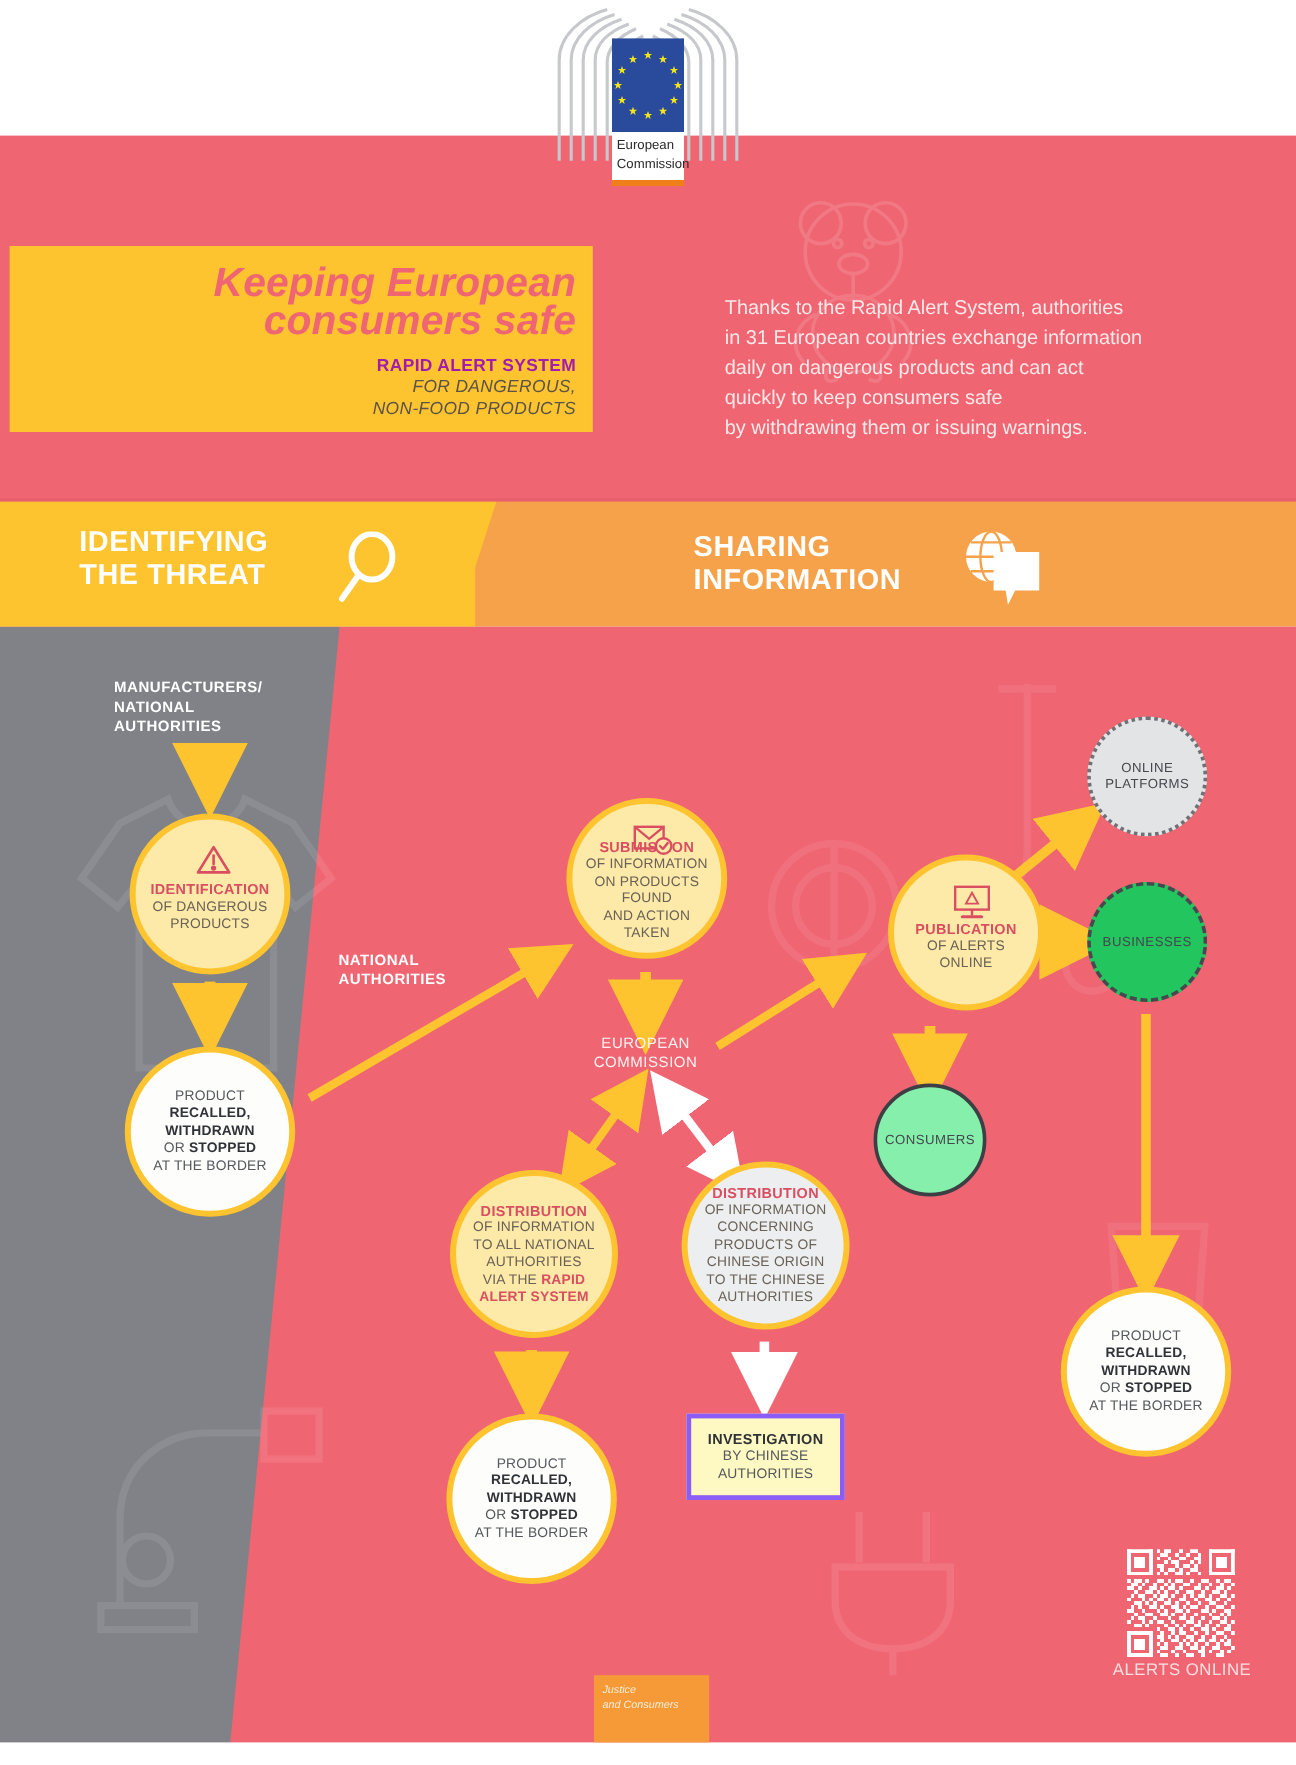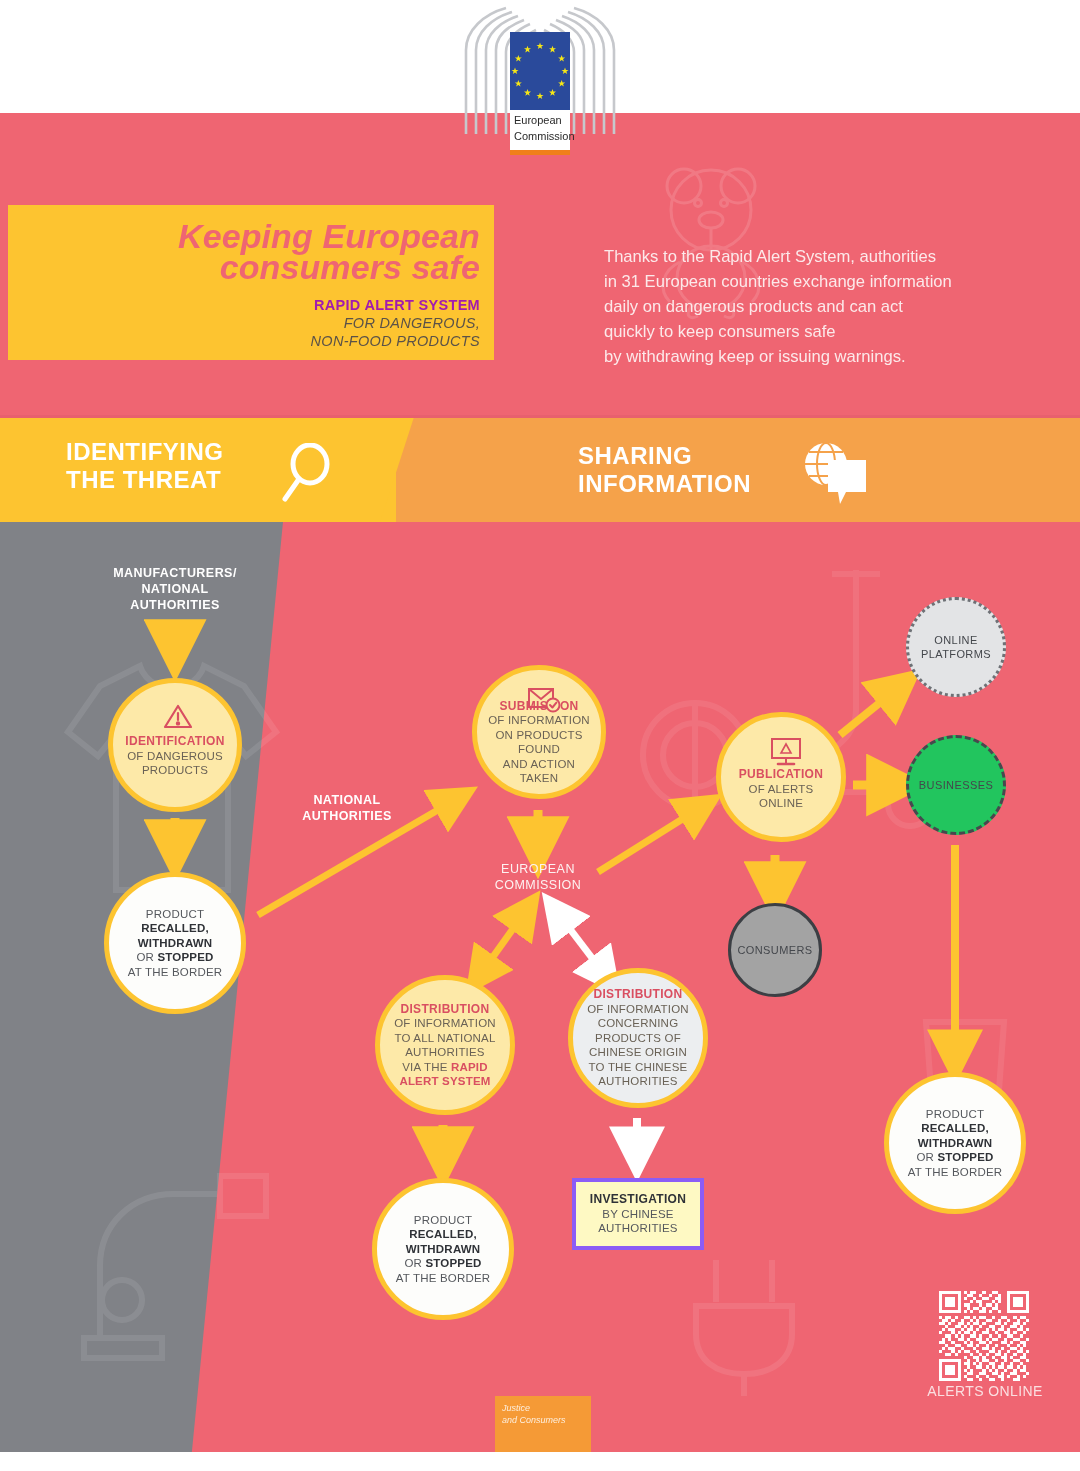--- a/index.html
+++ b/index.html
@@ -42,32 +42,32 @@
   .hdr-icon{position:absolute;z-index:5;}
 
   
   .node{position:absolute;box-sizing:border-box;display:flex;align-items:center;justify-content:center;
         text-align:center;z-index:5;}
   .circ{border-radius:50%;}
   .c-yellow{background:#fde9a8;border:5px solid #fdc430;}
   .c-white{background:#fdfdfb;border:5px solid #fdc430;}
   .c-gray-dot{background:#e3e4e6;border:3px dotted #6e7176;}
   .c-gray-dash{background:#22c55e;border:3px dashed #46494e;}
-  .c-gray-solid{background:#a3a3a3;border:3px solid #3c3f44;}
+  .c-gray-solid{background:#86efac;border:3px solid #3c3f44;}
   .box-white{background:#fef9c3;border:4px solid #8b5cf6;}
 
   .n-txt{font-size:11.5px;line-height:14.5px;letter-spacing:.2px;padding:0 6px;}
   .n-ttl{color:#d94f61;font-weight:bold;font-size:12px;letter-spacing:.3px;}
   .n-body{color:#6a6256;}
   .w-body{color:#55585d;}
   .w-body b{color:#2f3237;}
   .gray-lbl{color:#44474c;font-size:11px;letter-spacing:.4px;line-height:14px;}
 
   .flow-lbl{position:absolute;z-index:5;color:#ffffff;font-size:12.5px;font-weight:bold;
-            letter-spacing:.45px;line-height:16px;text-align:center;}
+            letter-spacing:.45px;line-height:16px;text-align:left;}
   .ec-lbl{position:absolute;z-index:5;color:#fdf2f2;font-size:12.5px;letter-spacing:.45px;
           line-height:16px;text-align:center;}
 
   
   .arrows{position:absolute;left:0;top:0;width:1080px;height:1471px;z-index:4;}
 
   
   .qr{position:absolute;left:939px;top:1291px;width:90px;height:90px;z-index:5;}
   .qr-lbl{position:absolute;left:890px;top:1383px;width:190px;text-align:center;color:#fbdfe1;
           font-size:14px;letter-spacing:.4px;z-index:5;}
@@ -228,21 +228,21 @@
     <div class="title-sub1">RAPID ALERT SYSTEM</div>
     <div class="title-sub2">FOR DANGEROUS,</div>
     <div class="title-sub2">NON-FOOD PRODUCTS</div>
   </div>
 
   <div class="intro">
     <div>Thanks to the Rapid Alert System, authorities</div>
     <div>in 31 European countries exchange information</div>
     <div>daily on dangerous products and can act</div>
     <div>quickly to keep consumers safe</div>
-    <div>by withdrawing keep or issuing warnings.</div>
+    <div>by withdrawing them or issuing warnings.</div>
   </div>
 
   <div class="hdr hdr-left">
     <div>IDENTIFYING</div>
     <div>THE THREAT</div>
   </div>
   <div class="hdr-icon" style="left:278px;top:443px;">
     <svg width="58" height="60" viewBox="0 0 58 60" fill="none" stroke="#ffffff" stroke-width="5">
       <ellipse cx="32" cy="21" rx="17" ry="19"></ellipse>
       <path d="M21 36 L7 56" stroke-linecap="round"></path>
@@ -404,21 +404,21 @@
   </div>
 
   <div class="node box-white" style="left:572px;top:1178px;width:132px;height:72px;">
     <div class="n-txt w-body">
       <div><b style="font-size:12px;letter-spacing:.3px;">INVESTIGATION</b></div>
       <div>BY CHINESE</div>
       <div>AUTHORITIES</div>
     </div>
   </div>
 
-  <div class="node circ c-yellow" style="left:716px;top:712px;width:130px;height:130px;">
+  <div class="node circ c-yellow" style="left:740px;top:712px;width:130px;height:130px;">
     <div class="n-txt">
       <div class="icon-wrap" style="left:48px;top:20px;">
         <svg width="34" height="30" viewBox="0 0 34 30" fill="none" stroke="#d94f61" stroke-width="2">
           <rect x="3" y="2" width="28" height="19"></rect>
           <path d="M17 21 L17 26"></path>
             <path d="M9 27 L25 27" stroke-linecap="round" stroke-width="2.6"></path>
           <path d="M17 7 L22 16 L12 16 Z" stroke-width="1.6"></path>
         </svg>
       </div>
       <div style="height:24px;"></div>

